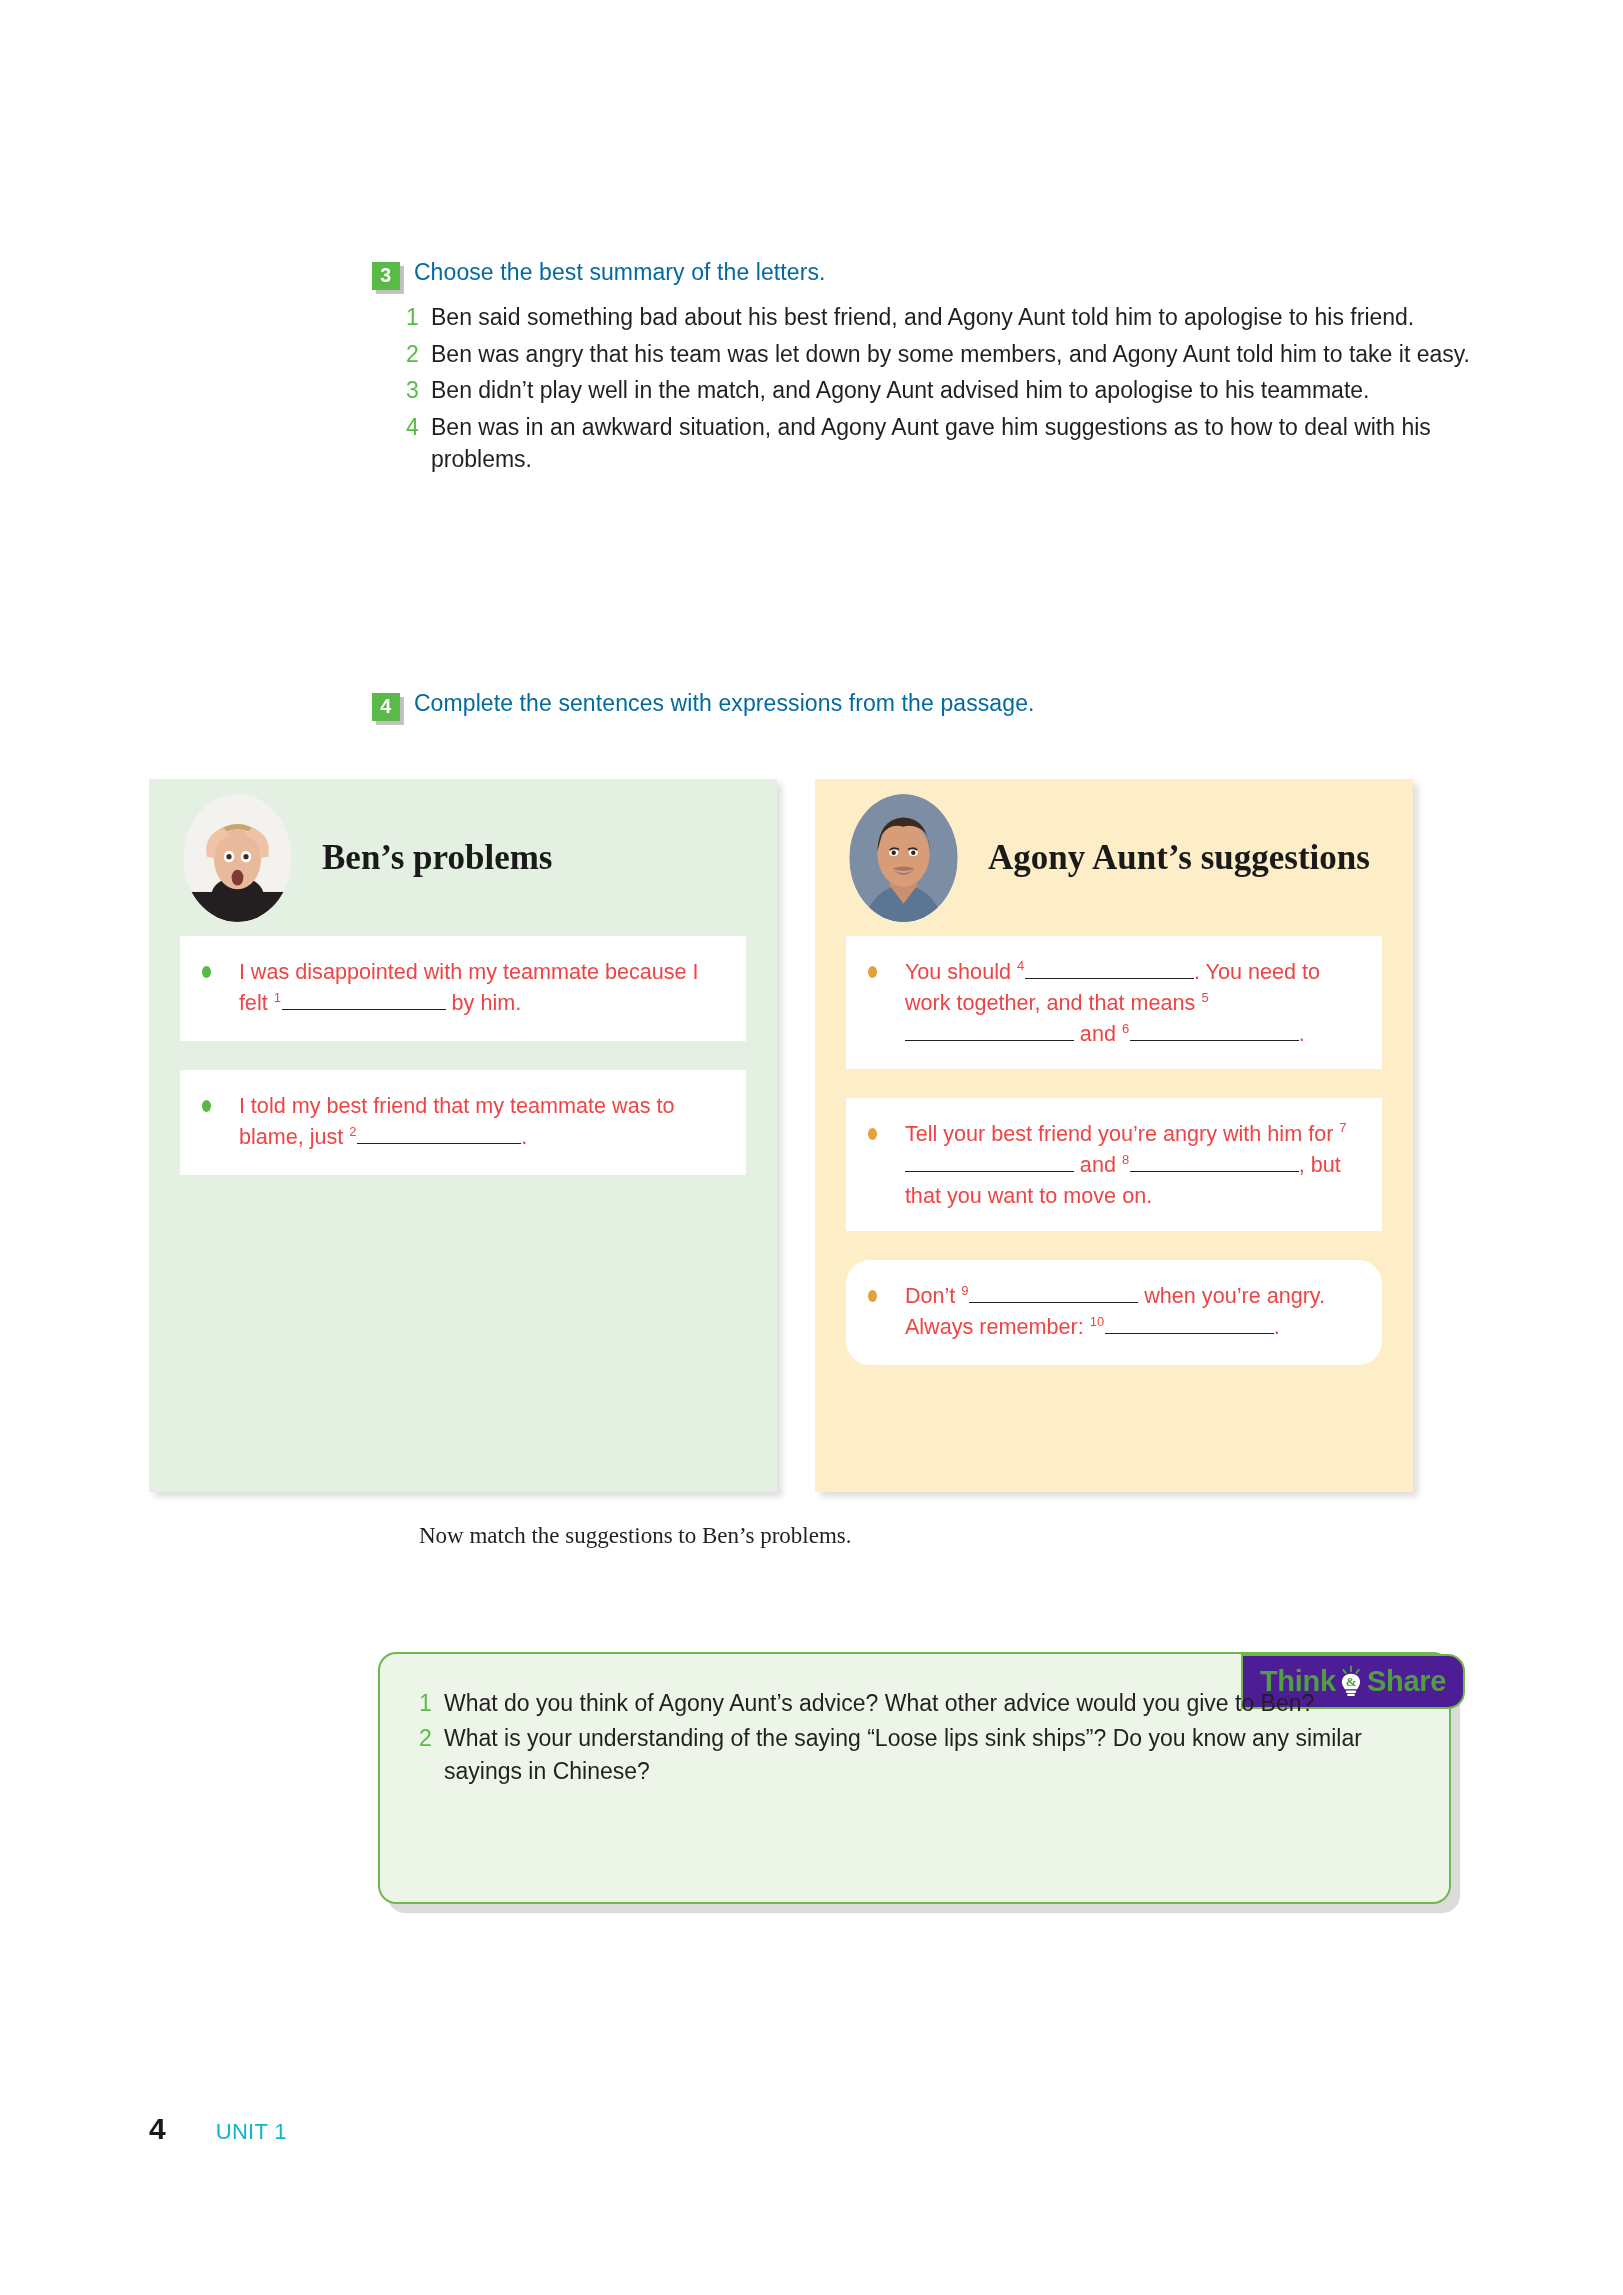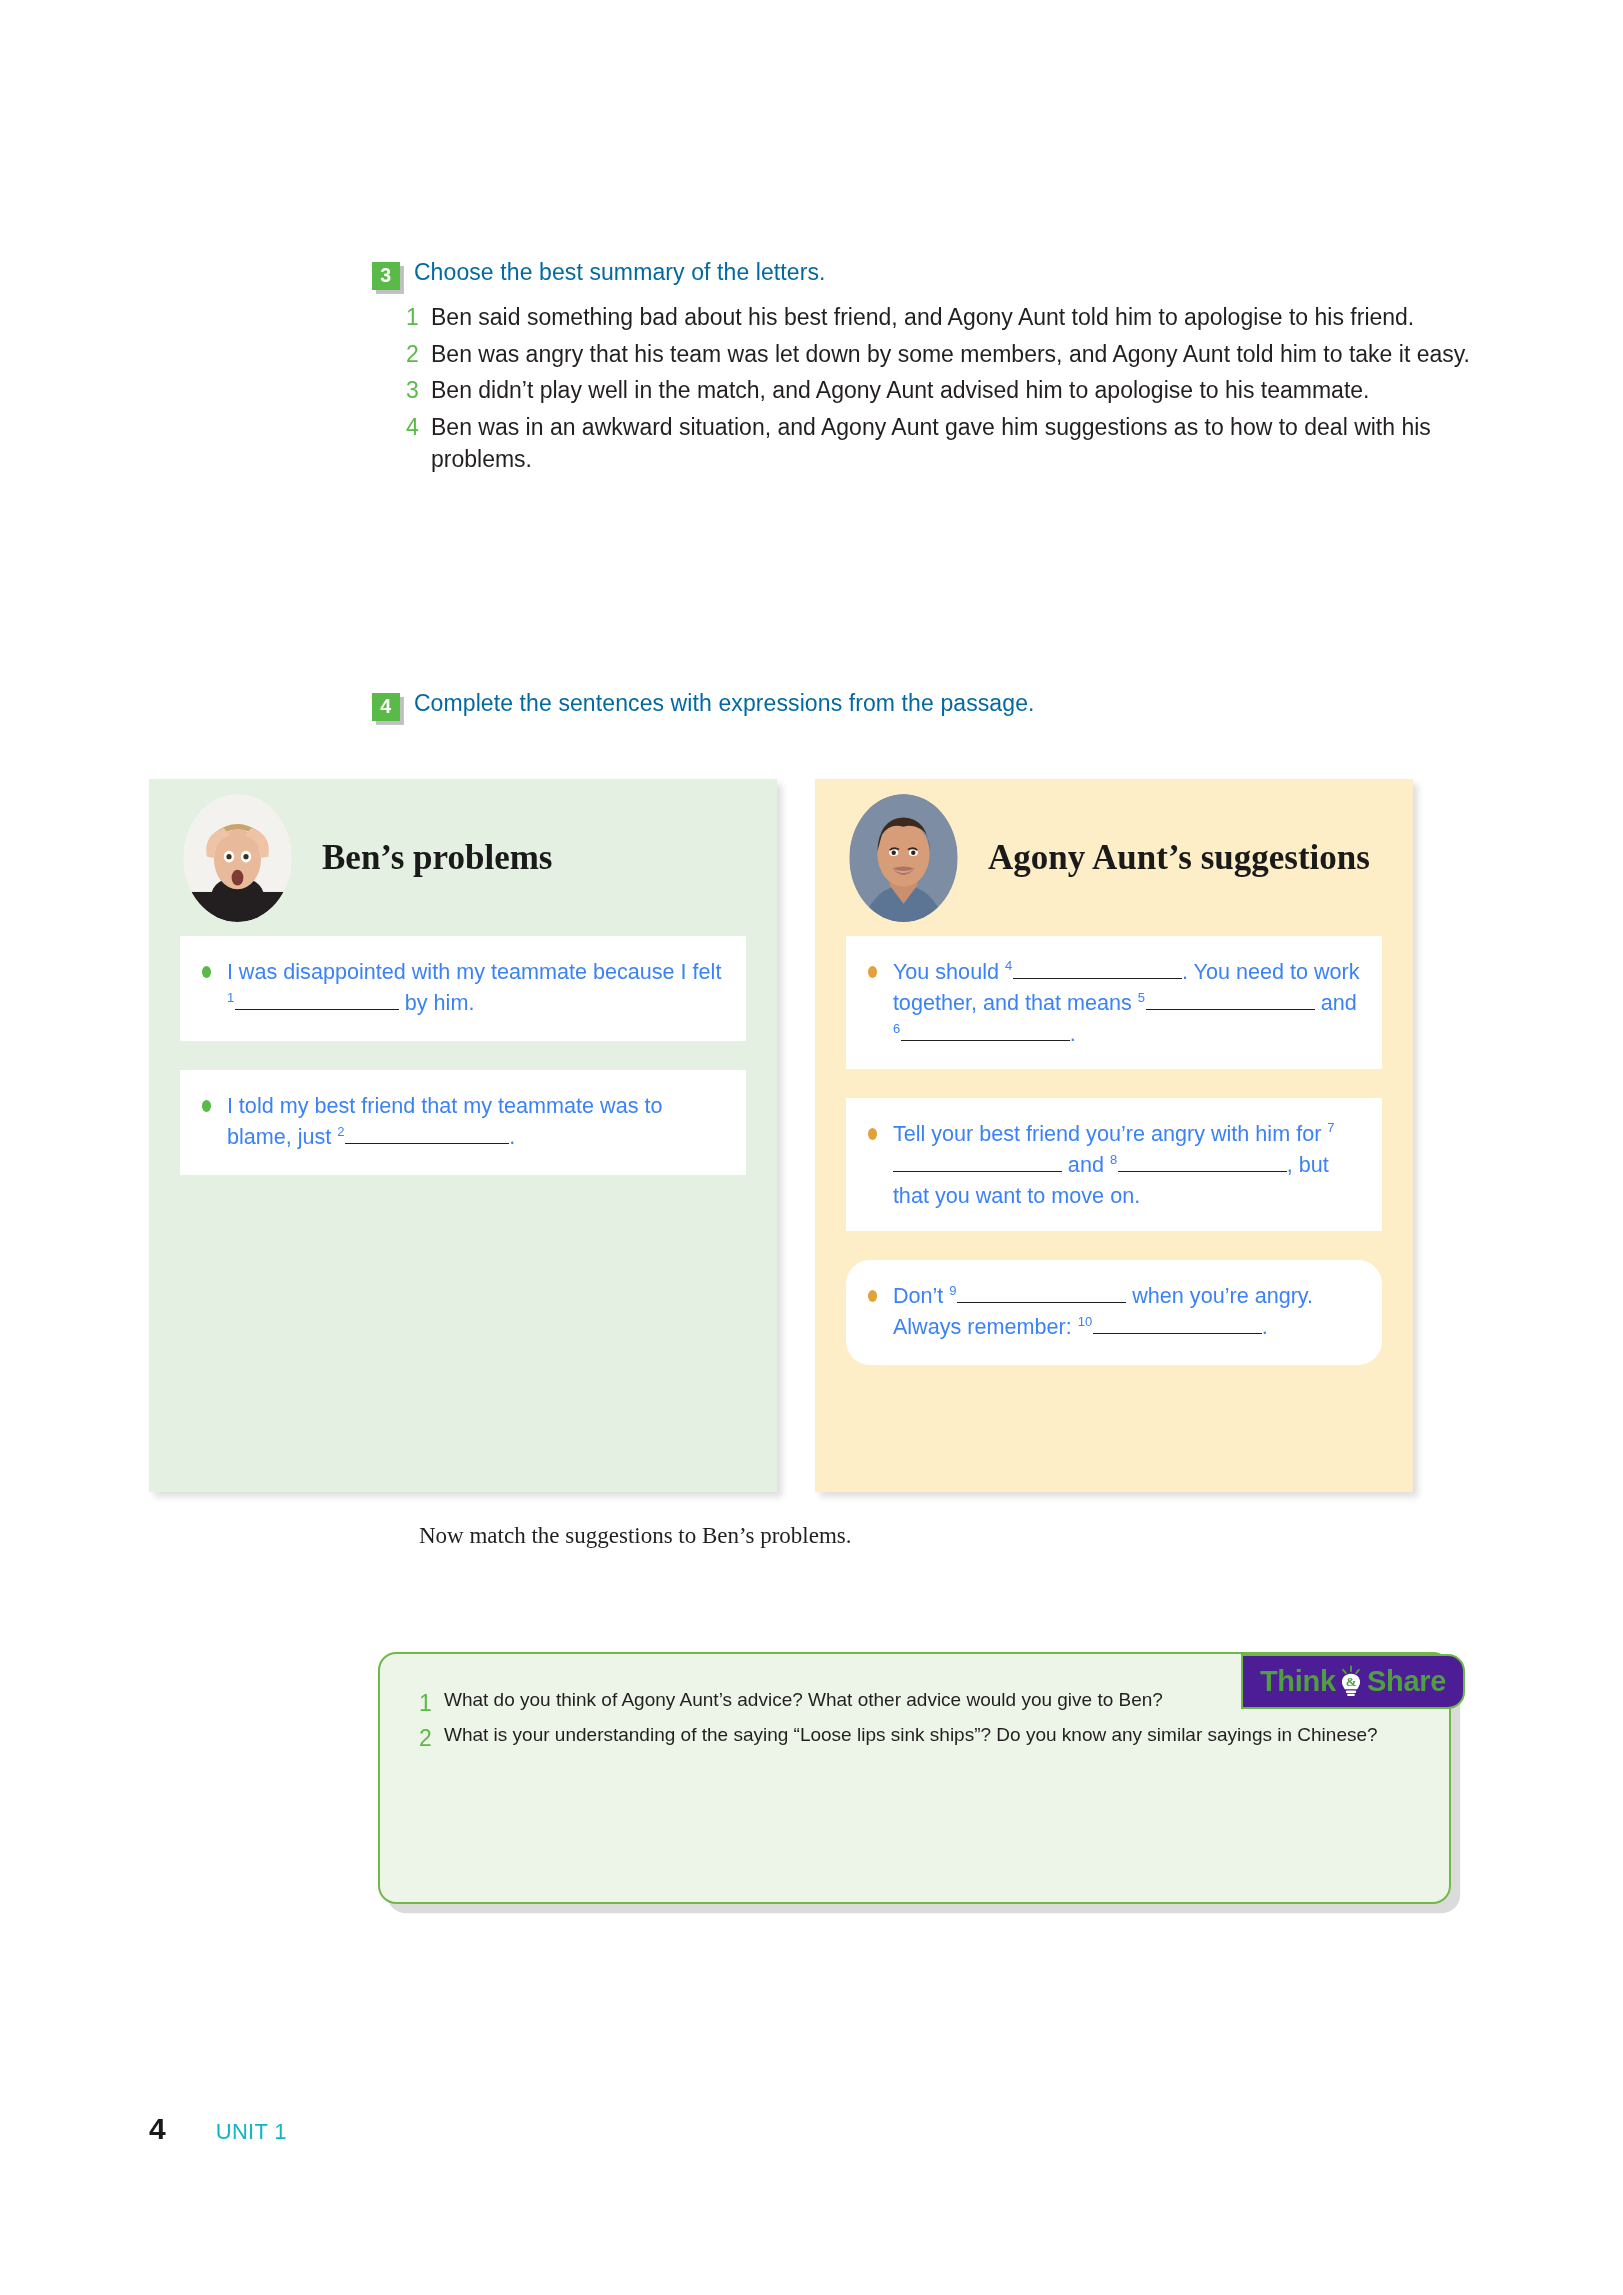--- a/index.html
+++ b/index.html
@@ -127,22 +127,23 @@
     flex: 0 0 auto;
     margin-top: 10.5px;
     margin-right: 15.7px;
   }
   .bullet.g { background: #5aba47; }
   .bullet.o { background: #e2a23b; }
 
   .card-text {
     font-size: 21.6px;
     line-height: 1.45;
-    color: #3b82f6;
+    color: #ef4444;
     flex: 1 1 auto;
+    margin-left: 12px;
   }
   .sup {
     font-size: 13px;
     vertical-align: super;
     line-height: 0;
     padding-right: 0.7px;
   }
   .blank {
     display: inline-block;
     border-bottom: 1.3px solid #231f20;
@@ -199,21 +200,21 @@
     margin-bottom: 2.6px;
   }
   .ts-num {
     width: 25px;
     flex: 0 0 auto;
     color: #5aba47;
     font-size: 23px;
     line-height: 1.42;
   }
   .ts-text {
-    font-size: 19px;
+    font-size: 23px;
     line-height: 1.42;
     color: #231f20;
     flex: 1 1 auto;
   }
 
   
   .footer {
     position: absolute;
     display: flex;
     align-items: baseline;

